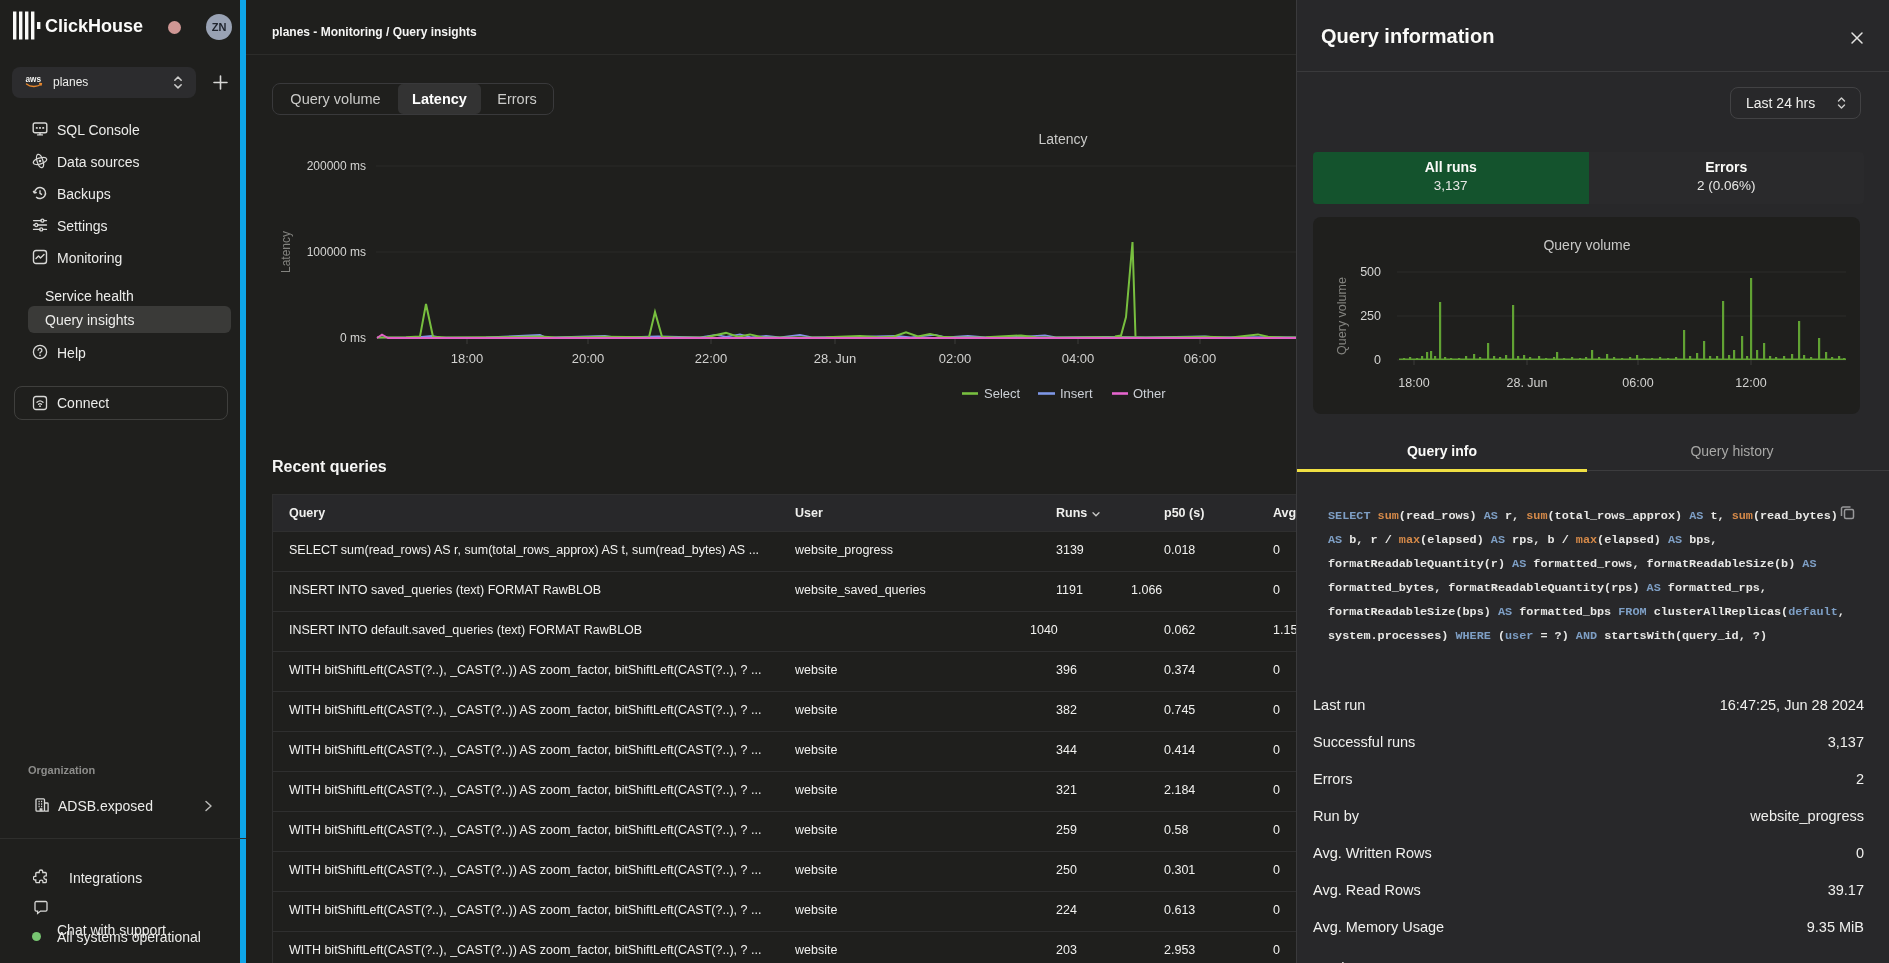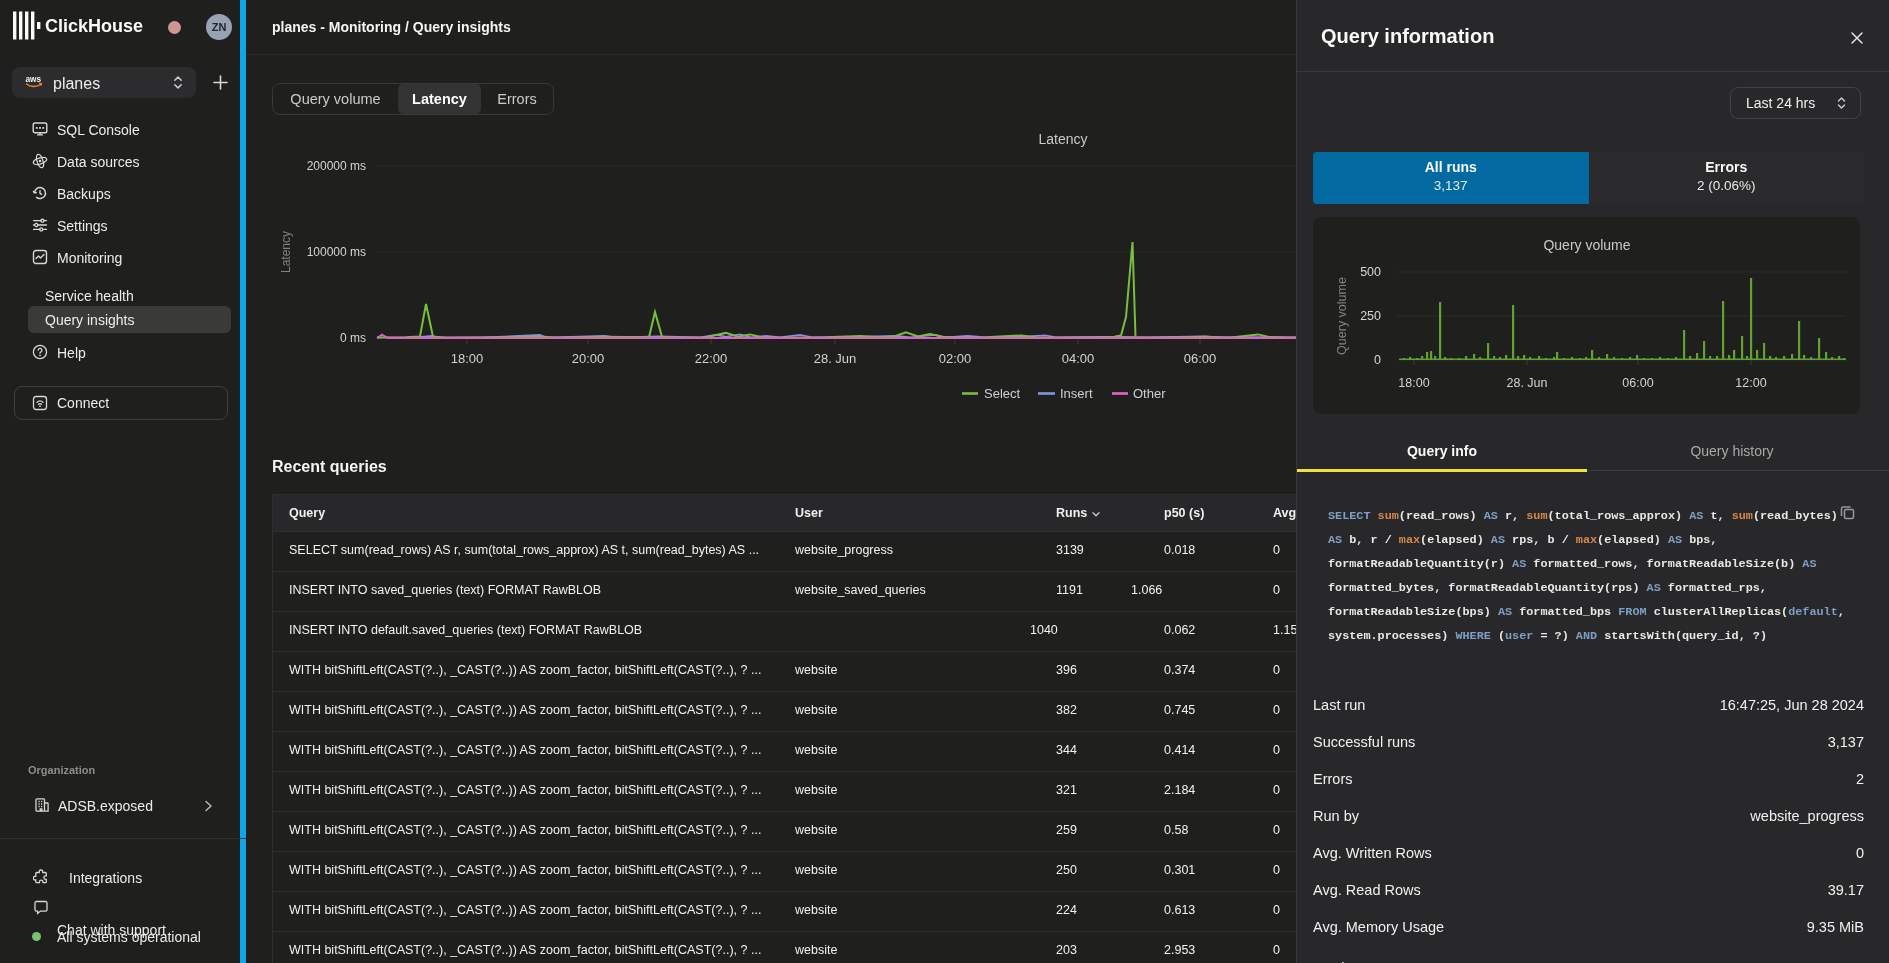--- a/index.html
+++ b/index.html
@@ -37,21 +37,21 @@
   <div class="abs" style="left:45px; top:16px; font-size:18px; font-weight:700; color:#fbfbfa;">ClickHouse</div>
   <div class="abs" style="left:168px; top:21px; width:13px; height:13px; border-radius:50%; background:#cf9794;"></div>
   <div class="abs" style="left:206px; top:14px; width:26px; height:26px; border-radius:50%; background:#99a2b4; color:#20242e; font-size:11px; font-weight:700; text-align:center; line-height:26px;">ZN</div>
 
   <div class="abs" style="left:12px; top:67px; width:184px; height:31px; background:#2c2c2e; border-radius:8px;"></div>
   <svg class="abs" style="left:25px; top:72px;" width="18" height="18" viewBox="0 0 24 24">
     <text x="11" y="13" fill="#f5f5f3" font-size="11" font-weight="bold" text-anchor="middle" font-family="Liberation Sans">aws</text>
     <path d="M2 16 C7 20.5 17 20.5 22 15.5" stroke="#e8882d" stroke-width="1.8" fill="none" stroke-linecap="round"></path>
     <path d="M22 15.5 l-2.6 -0.4 M22 15.5 l-0.7 2.4" stroke="#e8882d" stroke-width="1.6" fill="none" stroke-linecap="round"></path>
   </svg>
-  <div class="abs" style="left:53px; top:75px; font-size:16px; color:#ededeb;">planes</div>
+  <div class="abs" style="left:53px; top:75px; font-size:12px; color:#ededeb;">planes</div>
   <svg class="abs" style="left:170px; top:74px;" width="16" height="17" viewBox="0 0 16 17">
     <path d="M4.8 6.3 L8 3.1 L11.2 6.3 M4.8 10.7 L8 13.9 L11.2 10.7" stroke="#cccccb" stroke-width="1.5" fill="none" stroke-linecap="round" stroke-linejoin="round"></path>
   </svg>
   <svg class="abs" style="left:212px; top:74px;" width="17" height="17" viewBox="0 0 17 17">
     <path d="M8.5 2 V15 M2 8.5 H15" stroke="#d8d8d6" stroke-width="1.6" stroke-linecap="round"></path>
   </svg>
 
   <div class="abs" style="left:28px; top:306px; width:203px; height:27px; background:#3a3a38; border-radius:6px;"></div>
 
   <svg class="icon" style="top:121px;" viewBox="0 0 16 16" fill="none" stroke="#d8d8d6" stroke-width="1.4">
@@ -128,21 +128,21 @@
     <path d="M2 3.8 a1.3 1.3 0 0 1 1.3 -1.3 h9.4 a1.3 1.3 0 0 1 1.3 1.3 v7 a1.3 1.3 0 0 1 -1.3 1.3 H7.5 L4.6 14.4 v-2.3 H3.3 A1.3 1.3 0 0 1 2 10.8 z"></path>
   </svg>
   <div class="navitem" style="top:900px;margin-top:22px;">Chat with support</div>
 
   <div class="abs" style="left:32px; top:932px; width:9px; height:9px; border-radius:50%; background:#77c571;"></div>
   <div class="navitem" style="top:929px;">All systems operational</div>
 </div>
 
 <div id="main">
   <div id="mainheader"></div>
-  <div class="abs" style="left:26px; top:19px; font-size:14px; font-weight:700; color:#f5f5f4;">planes - Monitoring / Query insights</div>
+  <div class="abs" style="left:26px; top:25px; font-size:12px; font-weight:700; color:#f5f5f4;">planes - Monitoring / Query insights</div>
 
   <div class="abs" style="left:26px; top:83px; height:32px; border:1px solid #39393b; border-radius:8px; background:#1f1f1d; display:flex; overflow:hidden;">
     <div style="width:125px; line-height:30px; text-align:center; font-size:14.5px; color:#cbcbc9;">Query volume</div>
     <div style="width:83px; line-height:30px; text-align:center; font-size:14.5px; color:#ffffff; font-weight:700; background:#333333; border-radius:5px;">Latency</div>
     <div style="width:72px; line-height:30px; text-align:center; font-size:14.5px; color:#cbcbc9;">Errors</div>
   </div>
 
   <svg class="abs" style="left:0; top:125px;" width="1643" height="285" viewBox="0 0 1643 285">
     <text x="817" y="19" fill="#c9c9c7" font-size="14" text-anchor="middle">Latency</text>
     <text x="120" y="45" fill="#d6d6d4" font-size="12" text-anchor="end">200000 ms</text>
@@ -286,21 +286,21 @@
   </svg>
   <div class="abs" style="left:0; top:71px; width:593px; height:1px; background:#3a3a3c;"></div>
 
   <div class="abs" style="left:433px; top:87px; width:131px; height:32px; border:1px solid #424244; border-radius:8px;"></div>
   <div class="abs" style="left:449px; top:95px; font-size:14px; color:#f0f0ee;">Last 24 hrs</div>
   <svg class="abs" style="left:537px; top:95px;" width="15" height="16" viewBox="0 0 16 17">
     <path d="M4.8 6.3 L8 3.1 L11.2 6.3 M4.8 10.7 L8 13.9 L11.2 10.7" stroke="#cccccb" stroke-width="1.5" fill="none" stroke-linecap="round" stroke-linejoin="round"></path>
   </svg>
 
   <div class="abs" style="left:16px; top:152px; width:551px; height:52px; display:flex; border-radius:4px; overflow:hidden;">
-    <div style="flex:1; background:#0369a1; text-align:center; padding-top:7px;">
+    <div style="flex:1; background:#14532d; text-align:center; padding-top:7px;">
       <div style="font-size:14px; font-weight:700; color:#fafaf8;">All runs</div>
       <div style="font-size:13.5px; color:#e8e8e6; margin-top:3px;">3,137</div>
     </div>
     <div style="flex:1; background:#2a2a2c; text-align:center; padding-top:7px;">
       <div style="font-size:14px; font-weight:700; color:#fafaf8;">Errors</div>
       <div style="font-size:13.5px; color:#e8e8e6; margin-top:3px;">2 (0.06%)</div>
     </div>
   </div>
 
   <div class="abs" style="left:16px; top:217px; width:547px; height:197px; background:#1f1f1d; border-radius:8px;"></div>

